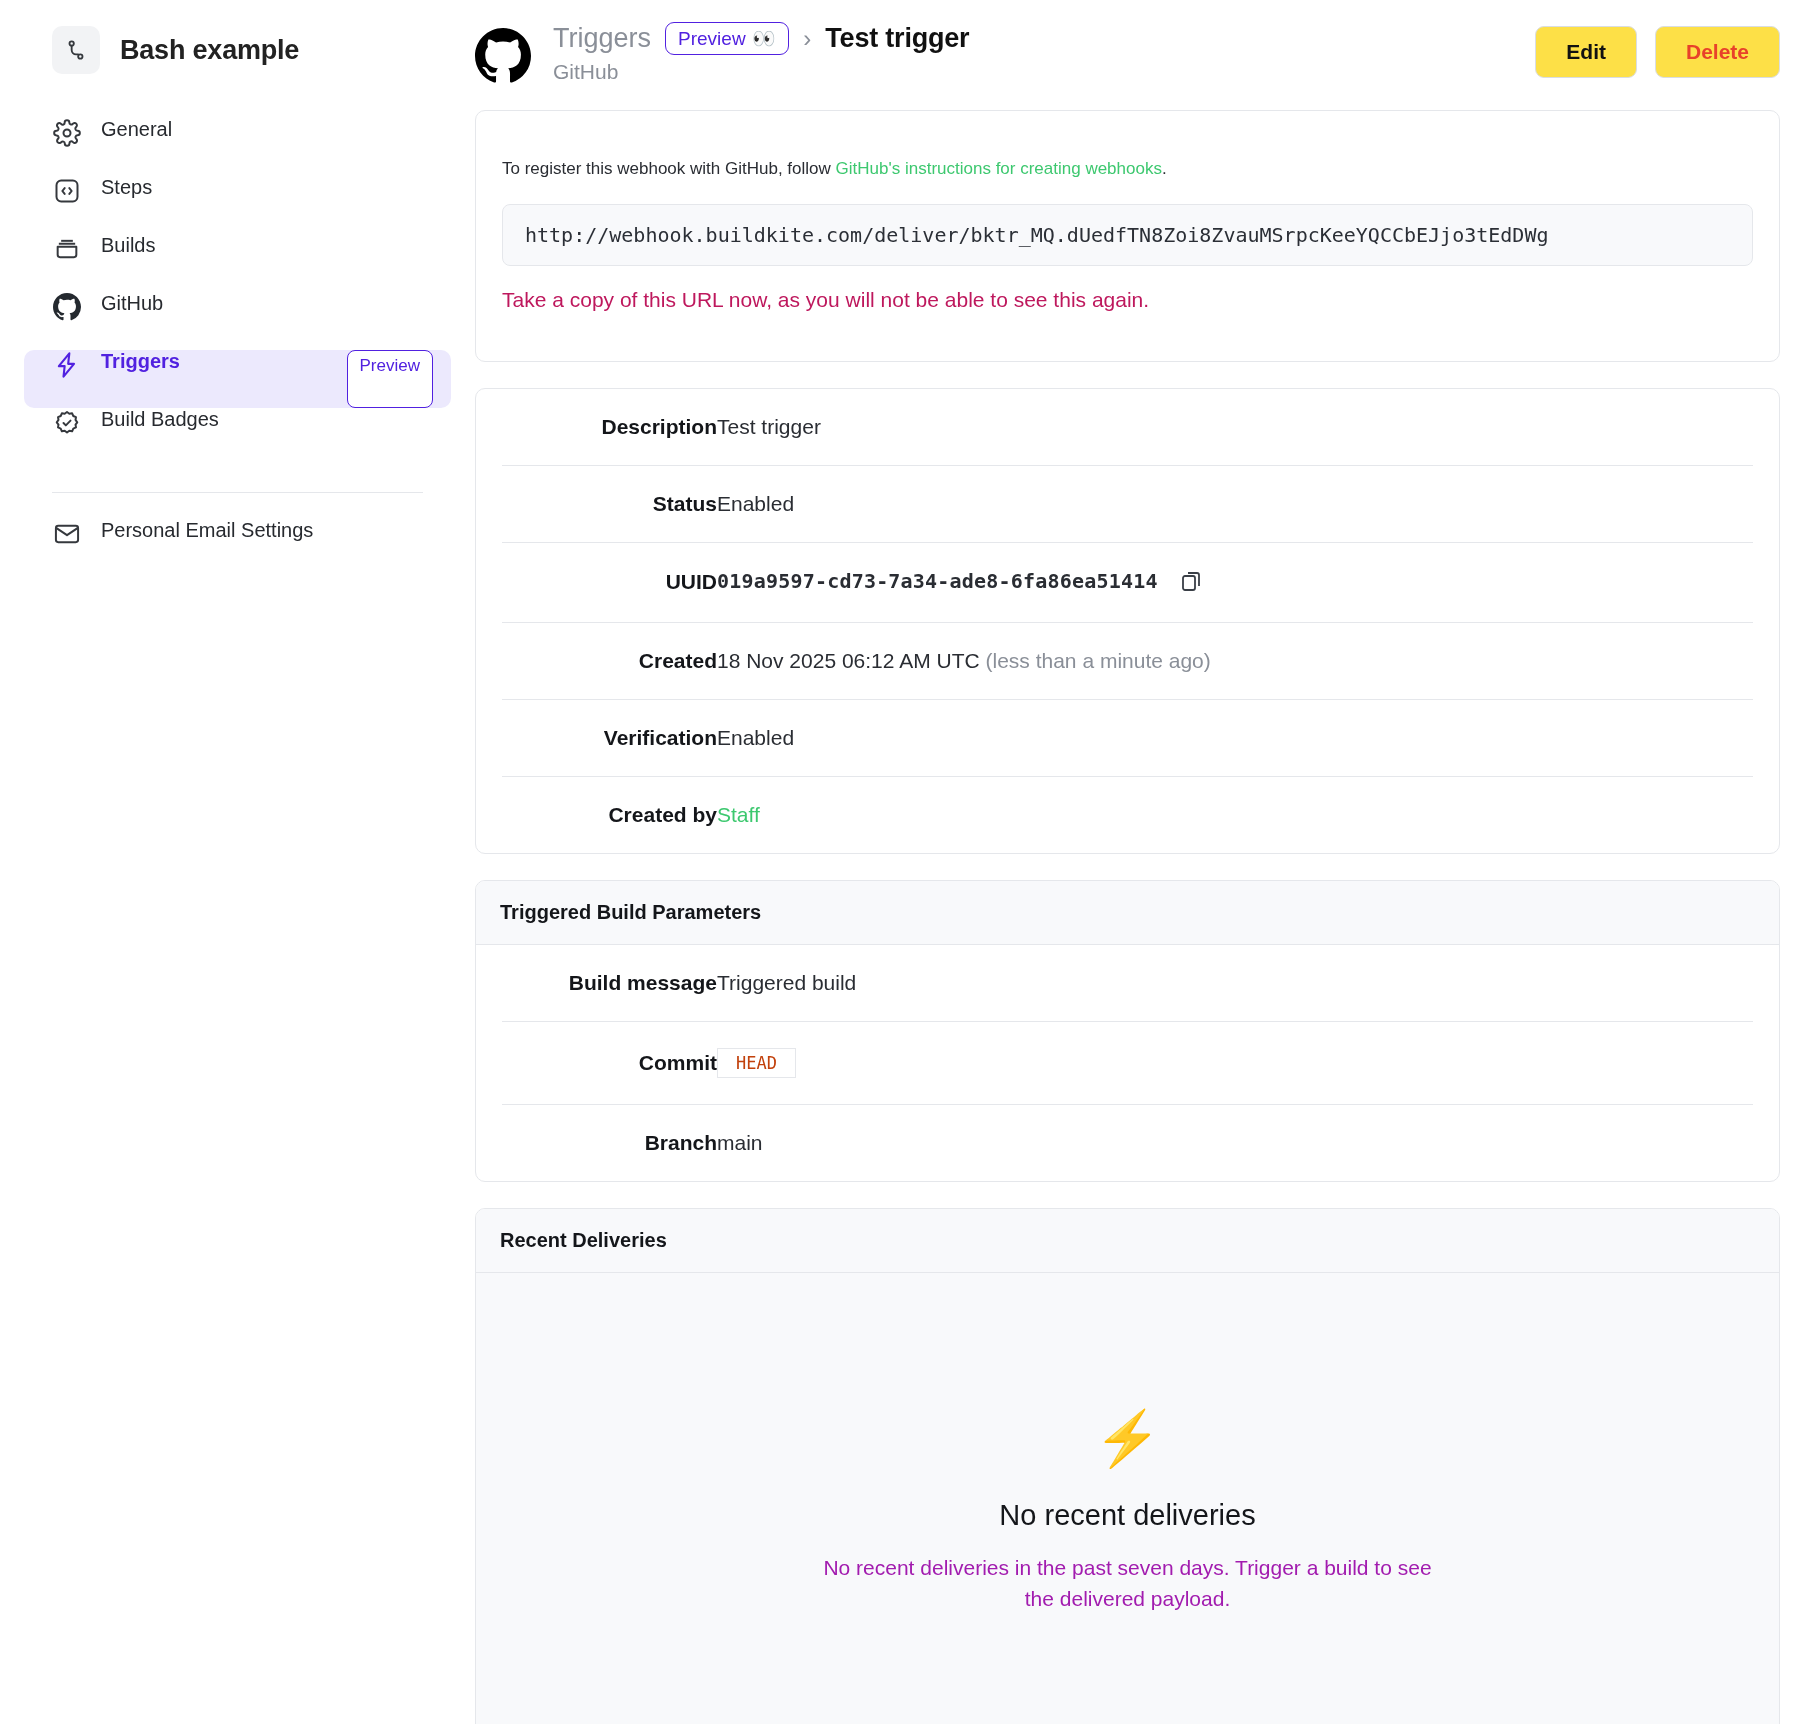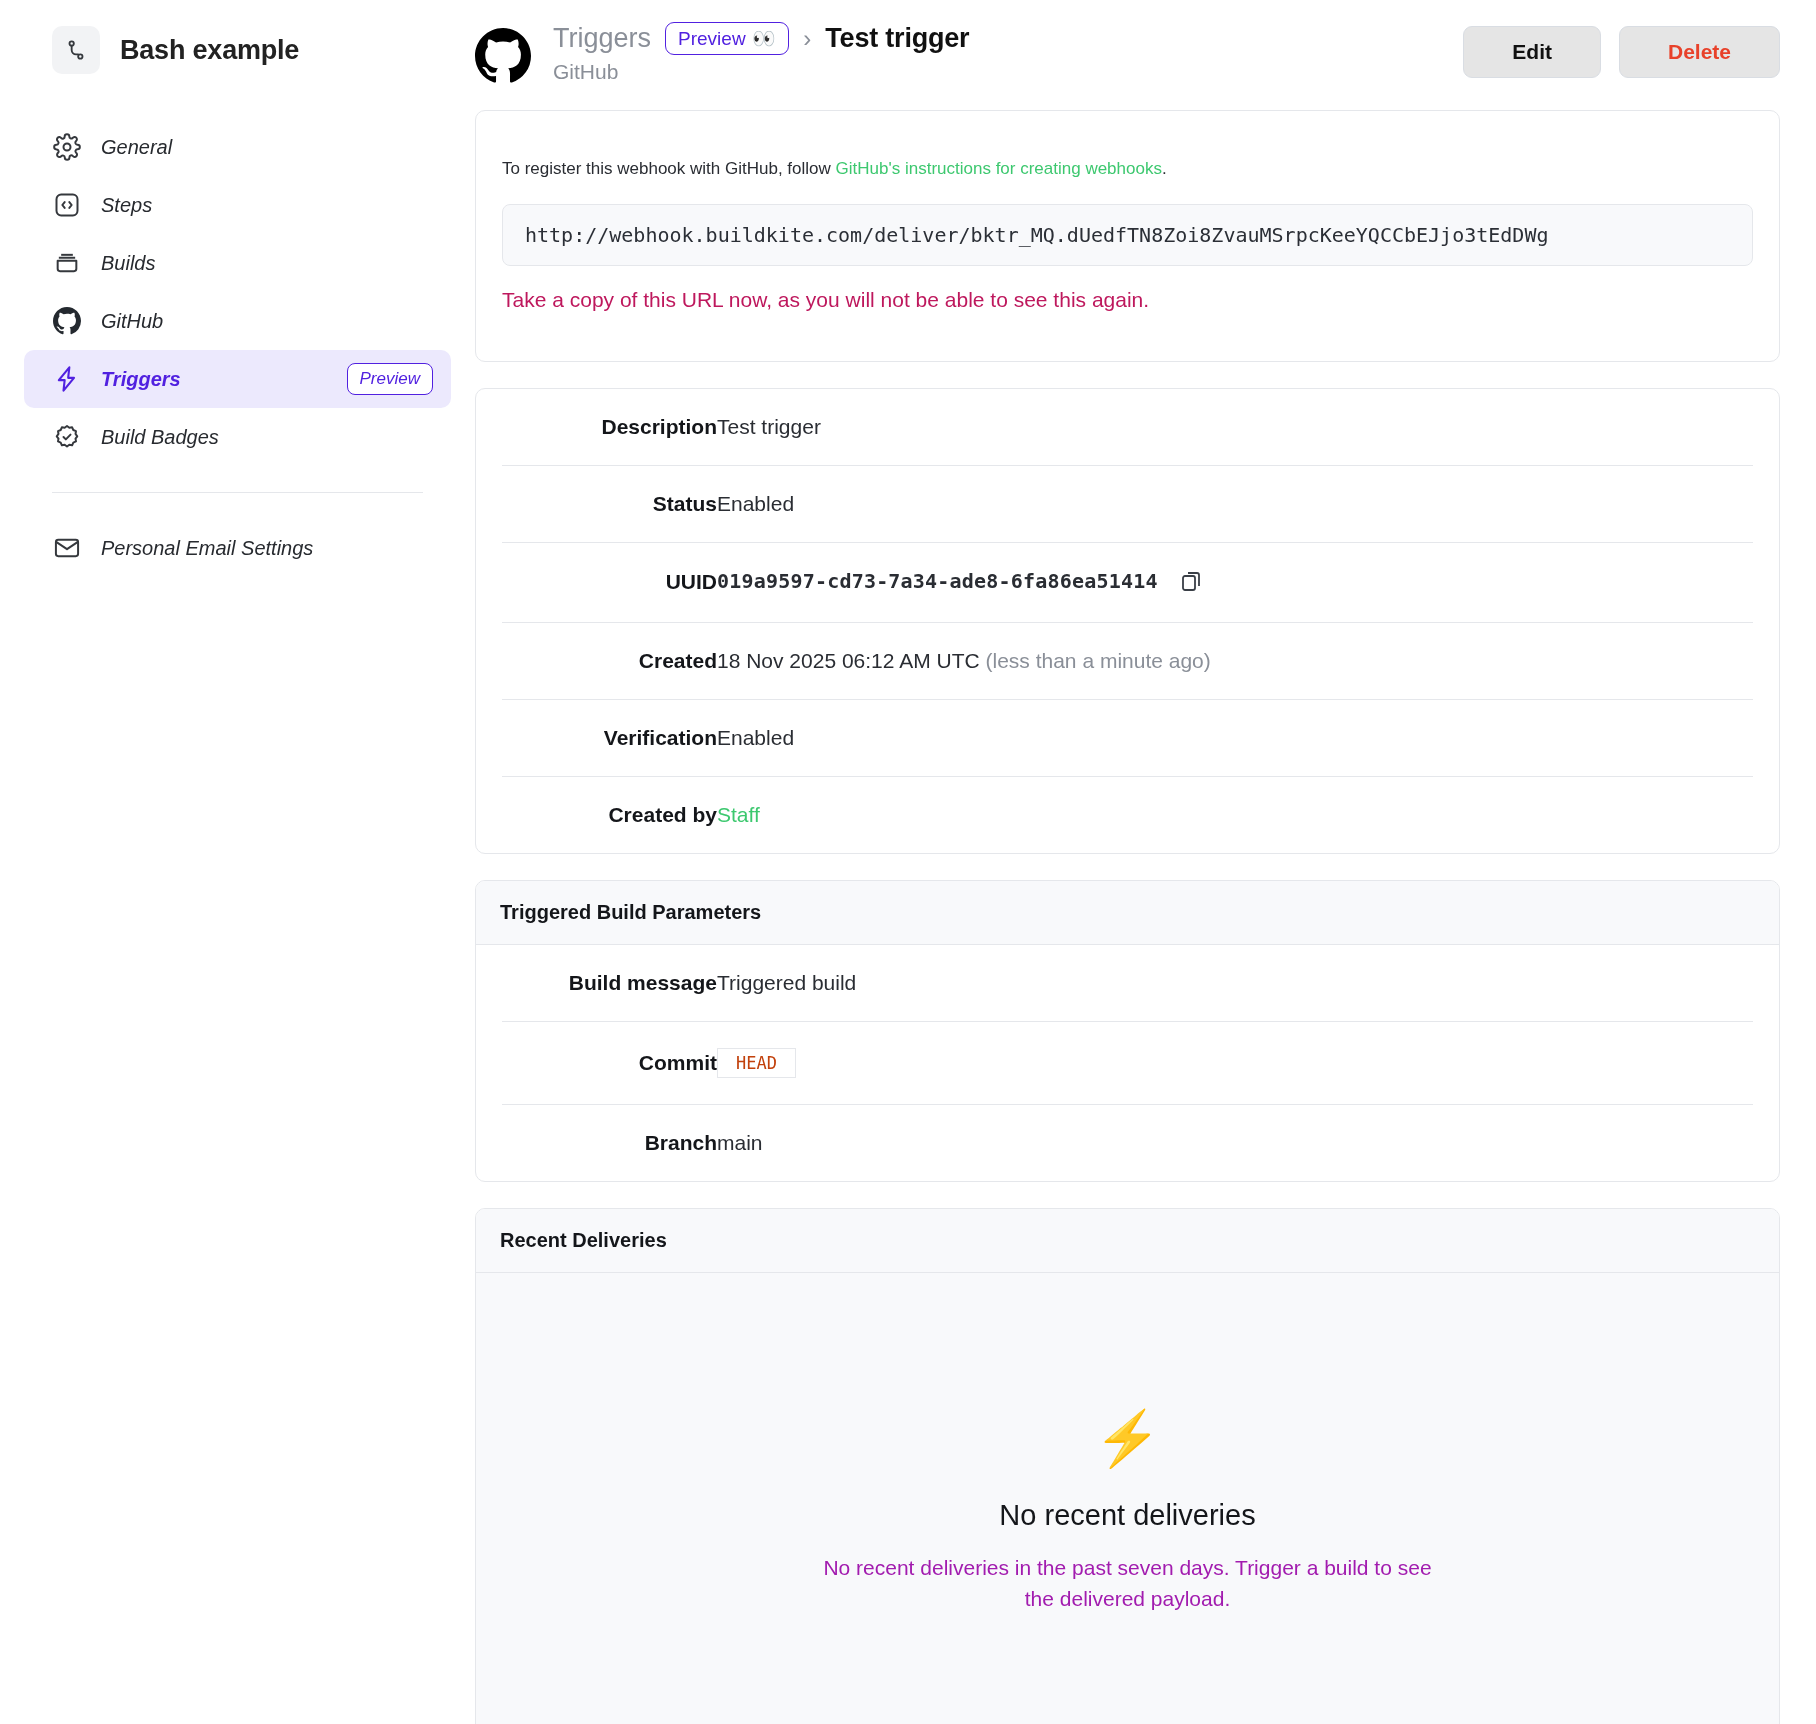--- a/index.html
+++ b/index.html
@@ -27,23 +27,23 @@
   .sidebar{width:475px;flex:0 0 475px;padding:26px 0 0 0;}
   .brand{display:flex;align-items:center;gap:20px;padding:0 0 0 52px;margin-bottom:44px;}
   .brand-icon{
     width:48px;height:48px;border-radius:10px;background:#f2f3f5;
     display:flex;align-items:center;justify-content:center;flex:0 0 48px;
   }
   .brand-title{font-size:27px;font-weight:700;letter-spacing:-.2px;}
 
   .nav{padding:0 24px 0 24px;}
   .nav-item{
-    display:flex;align-items:center;gap:19px;
+    display:flex;gap:19px;
     height:58px;padding:0 18px 0 28px;border-radius:10px;
-    font-size:20px;color:#272a2f;position:relative;font-style:italic;
+    font-size:20px;color:#272a2f;position:relative;
   }
   .nav-item .label{flex:1;}
   .nav-item.active{background:var(--purple-bg);color:var(--purple);font-weight:600;}
   .nav-item.active .ico svg{stroke:var(--purple);}
   .ico{width:30px;height:30px;flex:0 0 30px;display:flex;align-items:center;justify-content:center;}
   .ico svg{width:28px;height:28px;}
 
   .count-badge{
     min-width:34px;height:34px;padding:0 9px;border:1px solid var(--border);
     border-radius:8px;display:flex;align-items:center;justify-content:center;
@@ -64,22 +64,22 @@
   .crumb-link{font-size:27px;color:#8a8f98;}
   .preview-pill{
     border:1px solid var(--purple);color:var(--purple);border-radius:9px;
     padding:4px 12px;font-size:19px;display:inline-flex;align-items:center;gap:7px;
   }
   .crumb-sep{color:#8a8f98;font-size:24px;}
   .crumb-current{font-size:27px;font-weight:700;color:#111;letter-spacing:-.2px;}
   .sub{font-size:21px;color:#8a8f98;margin-top:5px;}
   .head-actions{display:flex;gap:18px;align-items:flex-start;padding-top:4px;}
   .btn{
-    border:1px solid #d9dde3;background:#e5e5e5;border-radius:9px;
-    padding:13px 48px;font-size:21px;font-weight:700;color:#111;
+    border:1px solid #d9dde3;background:#fde047;border-radius:9px;
+    padding:13px 30px;font-size:21px;font-weight:700;color:#111;
     font-family:"Liberation Sans", sans-serif;cursor:pointer;
   }
   .btn.danger{color:var(--red);}
 
   .panel{border:1px solid var(--border);border-radius:10px;background:#fff;margin-bottom:26px;overflow:hidden;}
   .panel-body{padding:28px 26px;}
   .intro{font-size:17px;color:#2a2d33;line-height:1.5;}
   .intro a{color:var(--green);text-decoration:none;}
   .url-box{
     margin:22px 0;border:1px solid var(--border);border-radius:8px;background:#f8f9fb;

